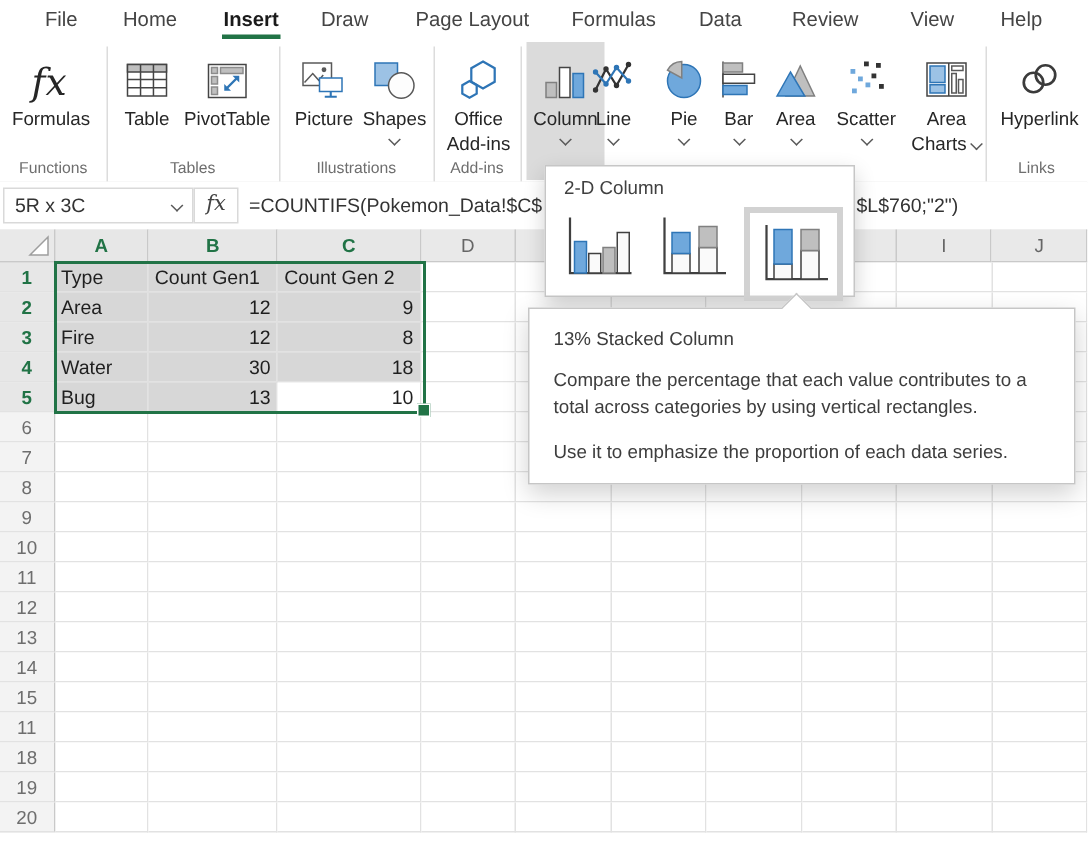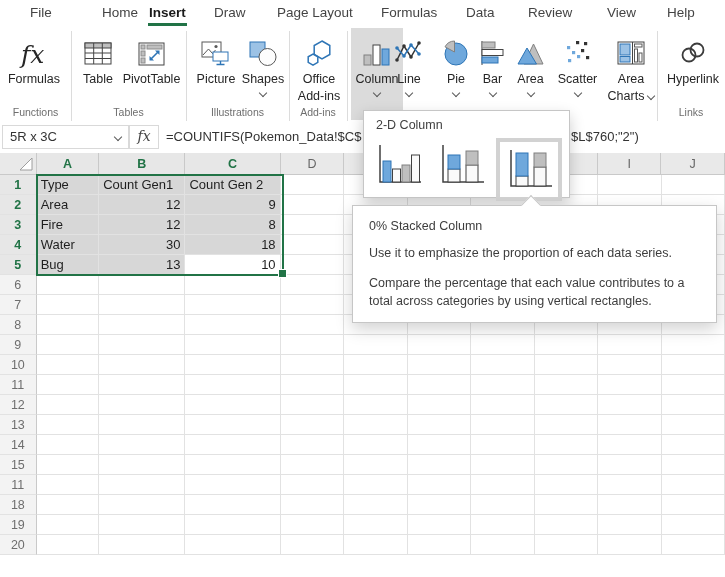--- a/index.html
+++ b/index.html
@@ -73,21 +73,21 @@
   .tooltip p{margin:0 0 12px 0;line-height:1.42;}
   .tooltip p:last-child{margin-bottom:0;}
 </style>
 </head>
 <body>
 
 <div id="app">
 
   <div class="menubar">
     <span class="mi" style="left:30px">File</span>
-    <span class="mi" style="left:102px">Home</span>
+    <span class="mi" style="left:82px">Home</span>
     <span class="mi active" style="left:149px">Insert</span>
     <span class="mi" style="left:214px">Draw</span>
     <span class="mi" style="left:277px">Page Layout</span>
     <span class="mi" style="left:381px">Formulas</span>
     <span class="mi" style="left:466px">Data</span>
     <span class="mi" style="left:528px">Review</span>
     <span class="mi" style="left:607px">View</span>
     <span class="mi" style="left:667px">Help</span>
   </div>
 
@@ -583,18 +583,18 @@
         <rect x="12" y="28" width="12" height="10" fill="#FAFAFA" stroke="#404040"></rect>
         <rect x="12" y="5" width="12" height="23" fill="#6FA8DC" stroke="#2E75B6"></rect>
         <rect x="30" y="19" width="12" height="19" fill="#FAFAFA" stroke="#404040"></rect>
         <rect x="30" y="5" width="12" height="14" fill="#BFBFBF" stroke="#808080"></rect>
       </svg>
     </div>
   </div>
 
   <div class="tip-caret"></div>
   <div class="tooltip">
-    <div class="tt-title">0% Stacked Column</div>
+    <div class="tt-title">13% Stacked Column</div>
+    <p>Compare the percentage that each value contributes to a total across categories by using vertical rectangles.</p>
     <p>Use it to emphasize the proportion of each data series.</p>
-    <p>Compare the percentage that each value contributes to a total across categories by using vertical rectangles.</p>
   </div>
 
 </div>
 
 </body></html>

